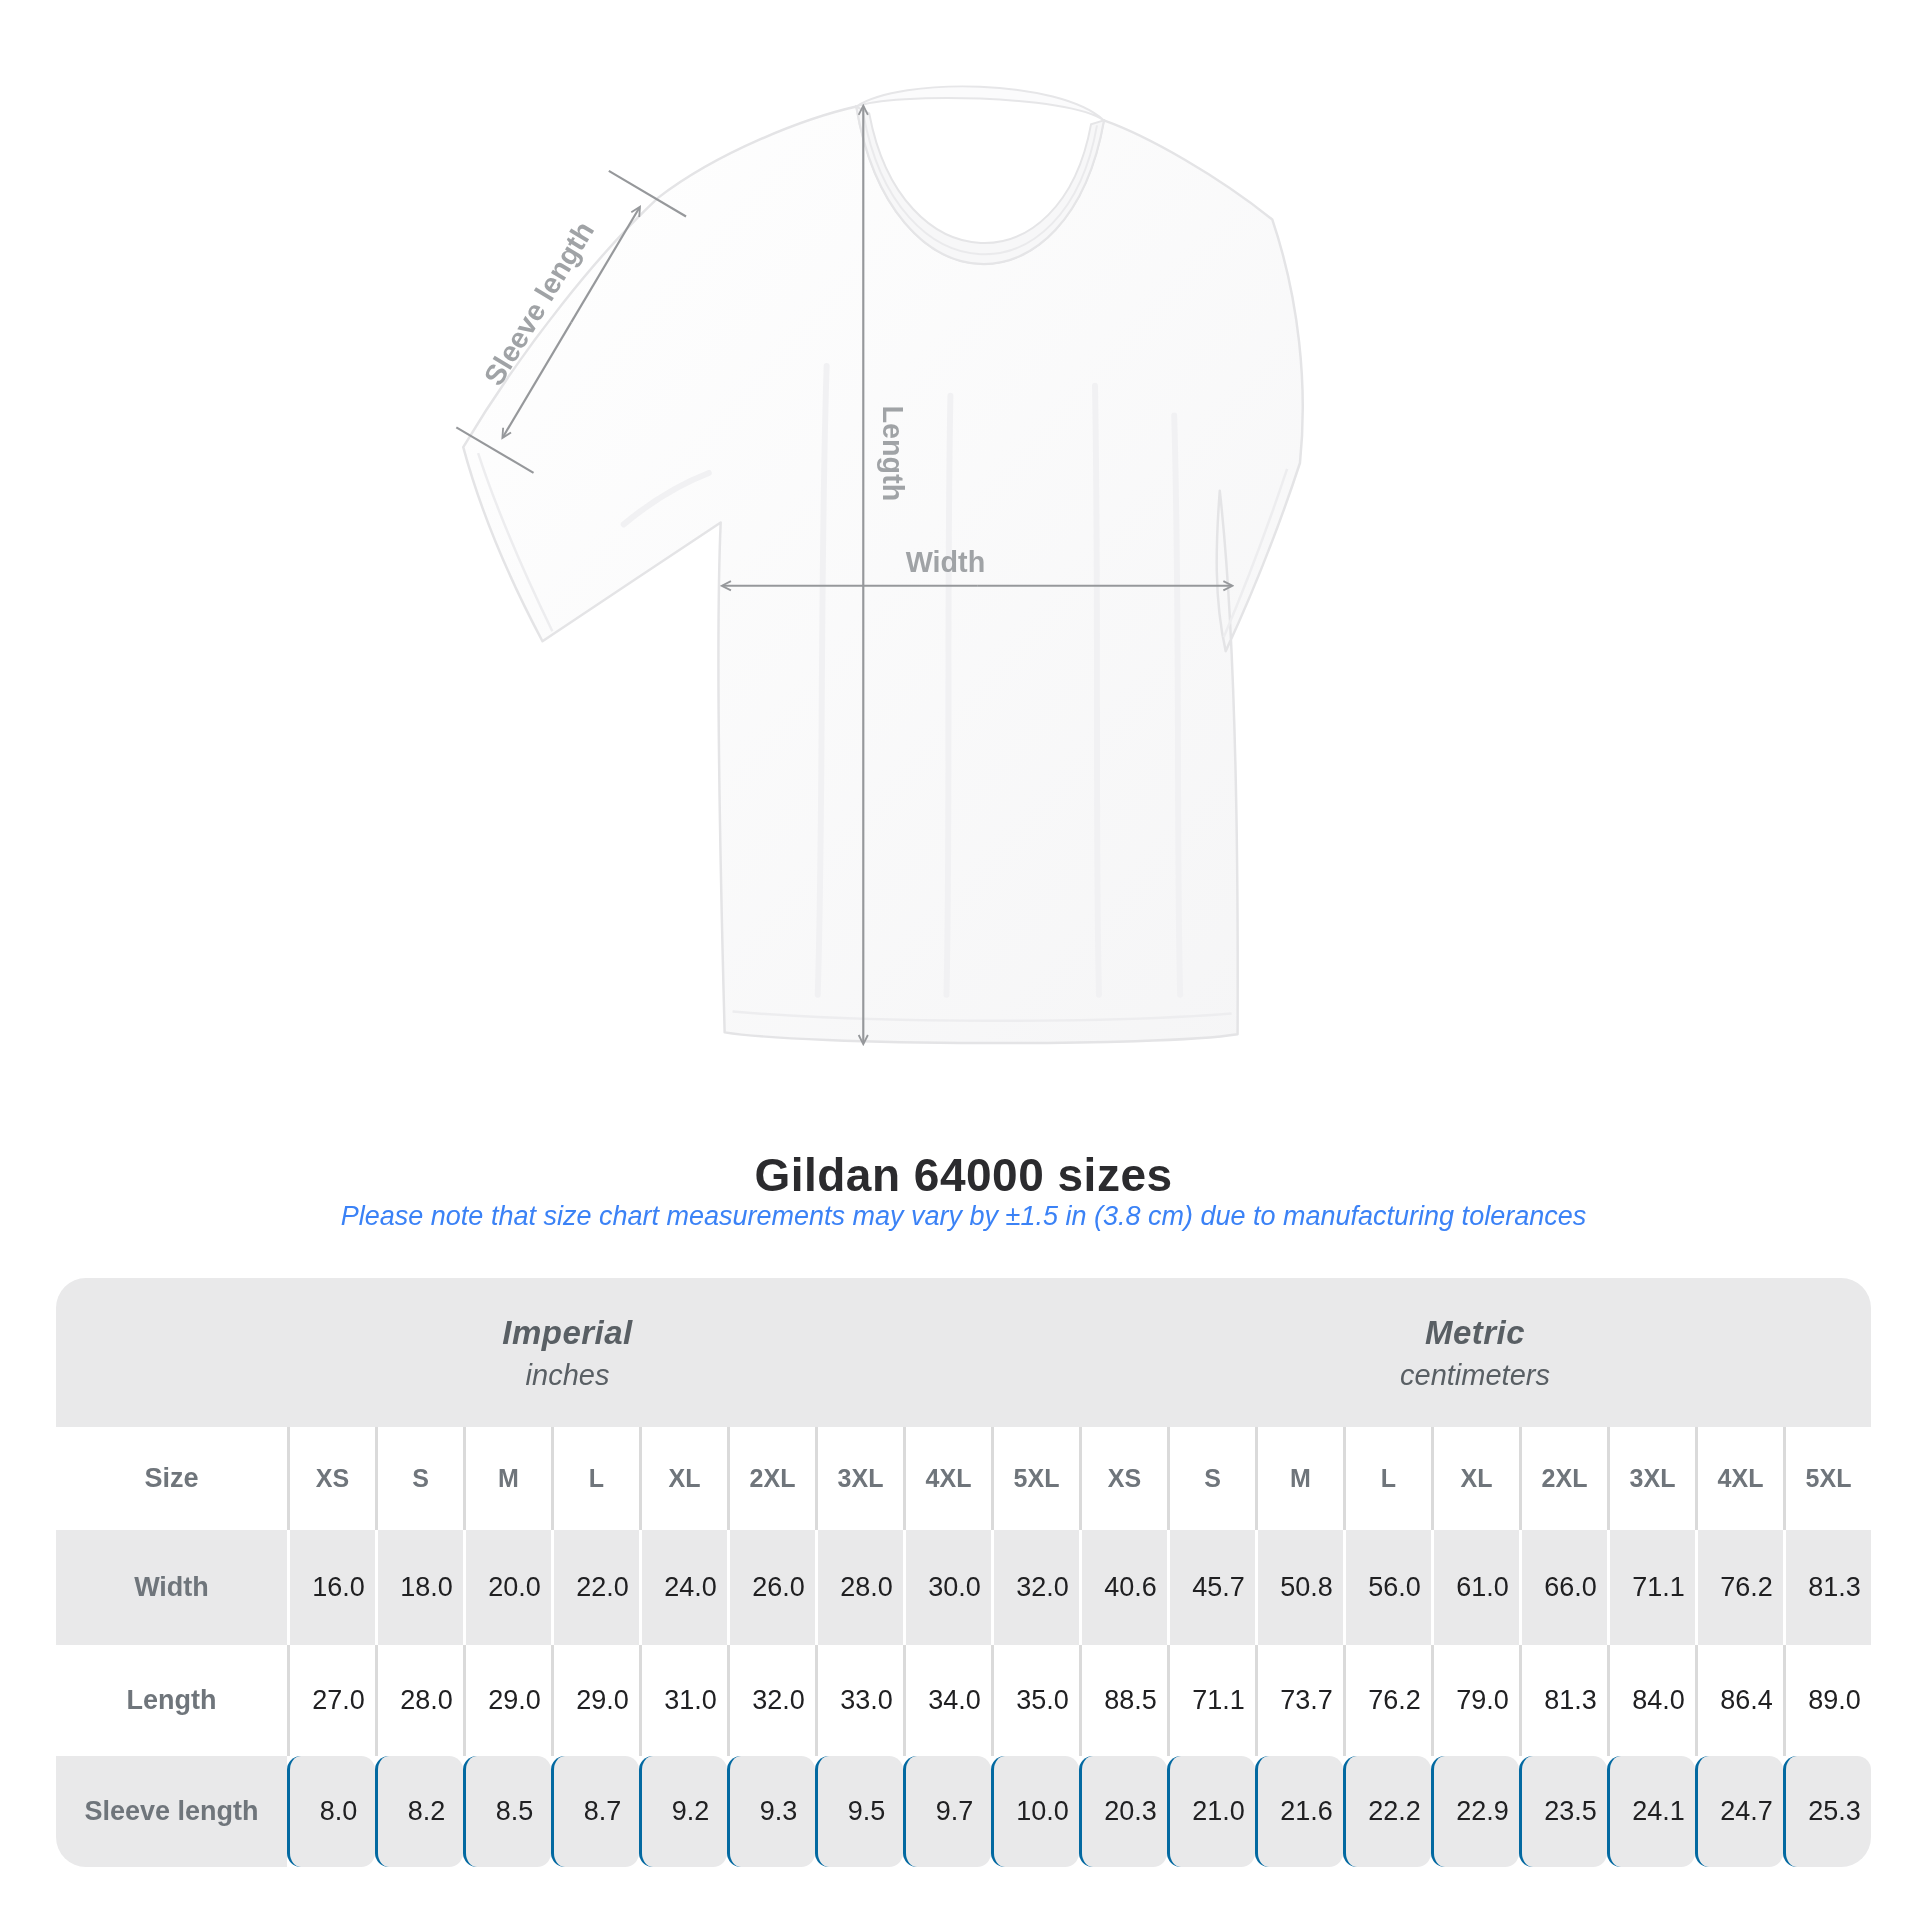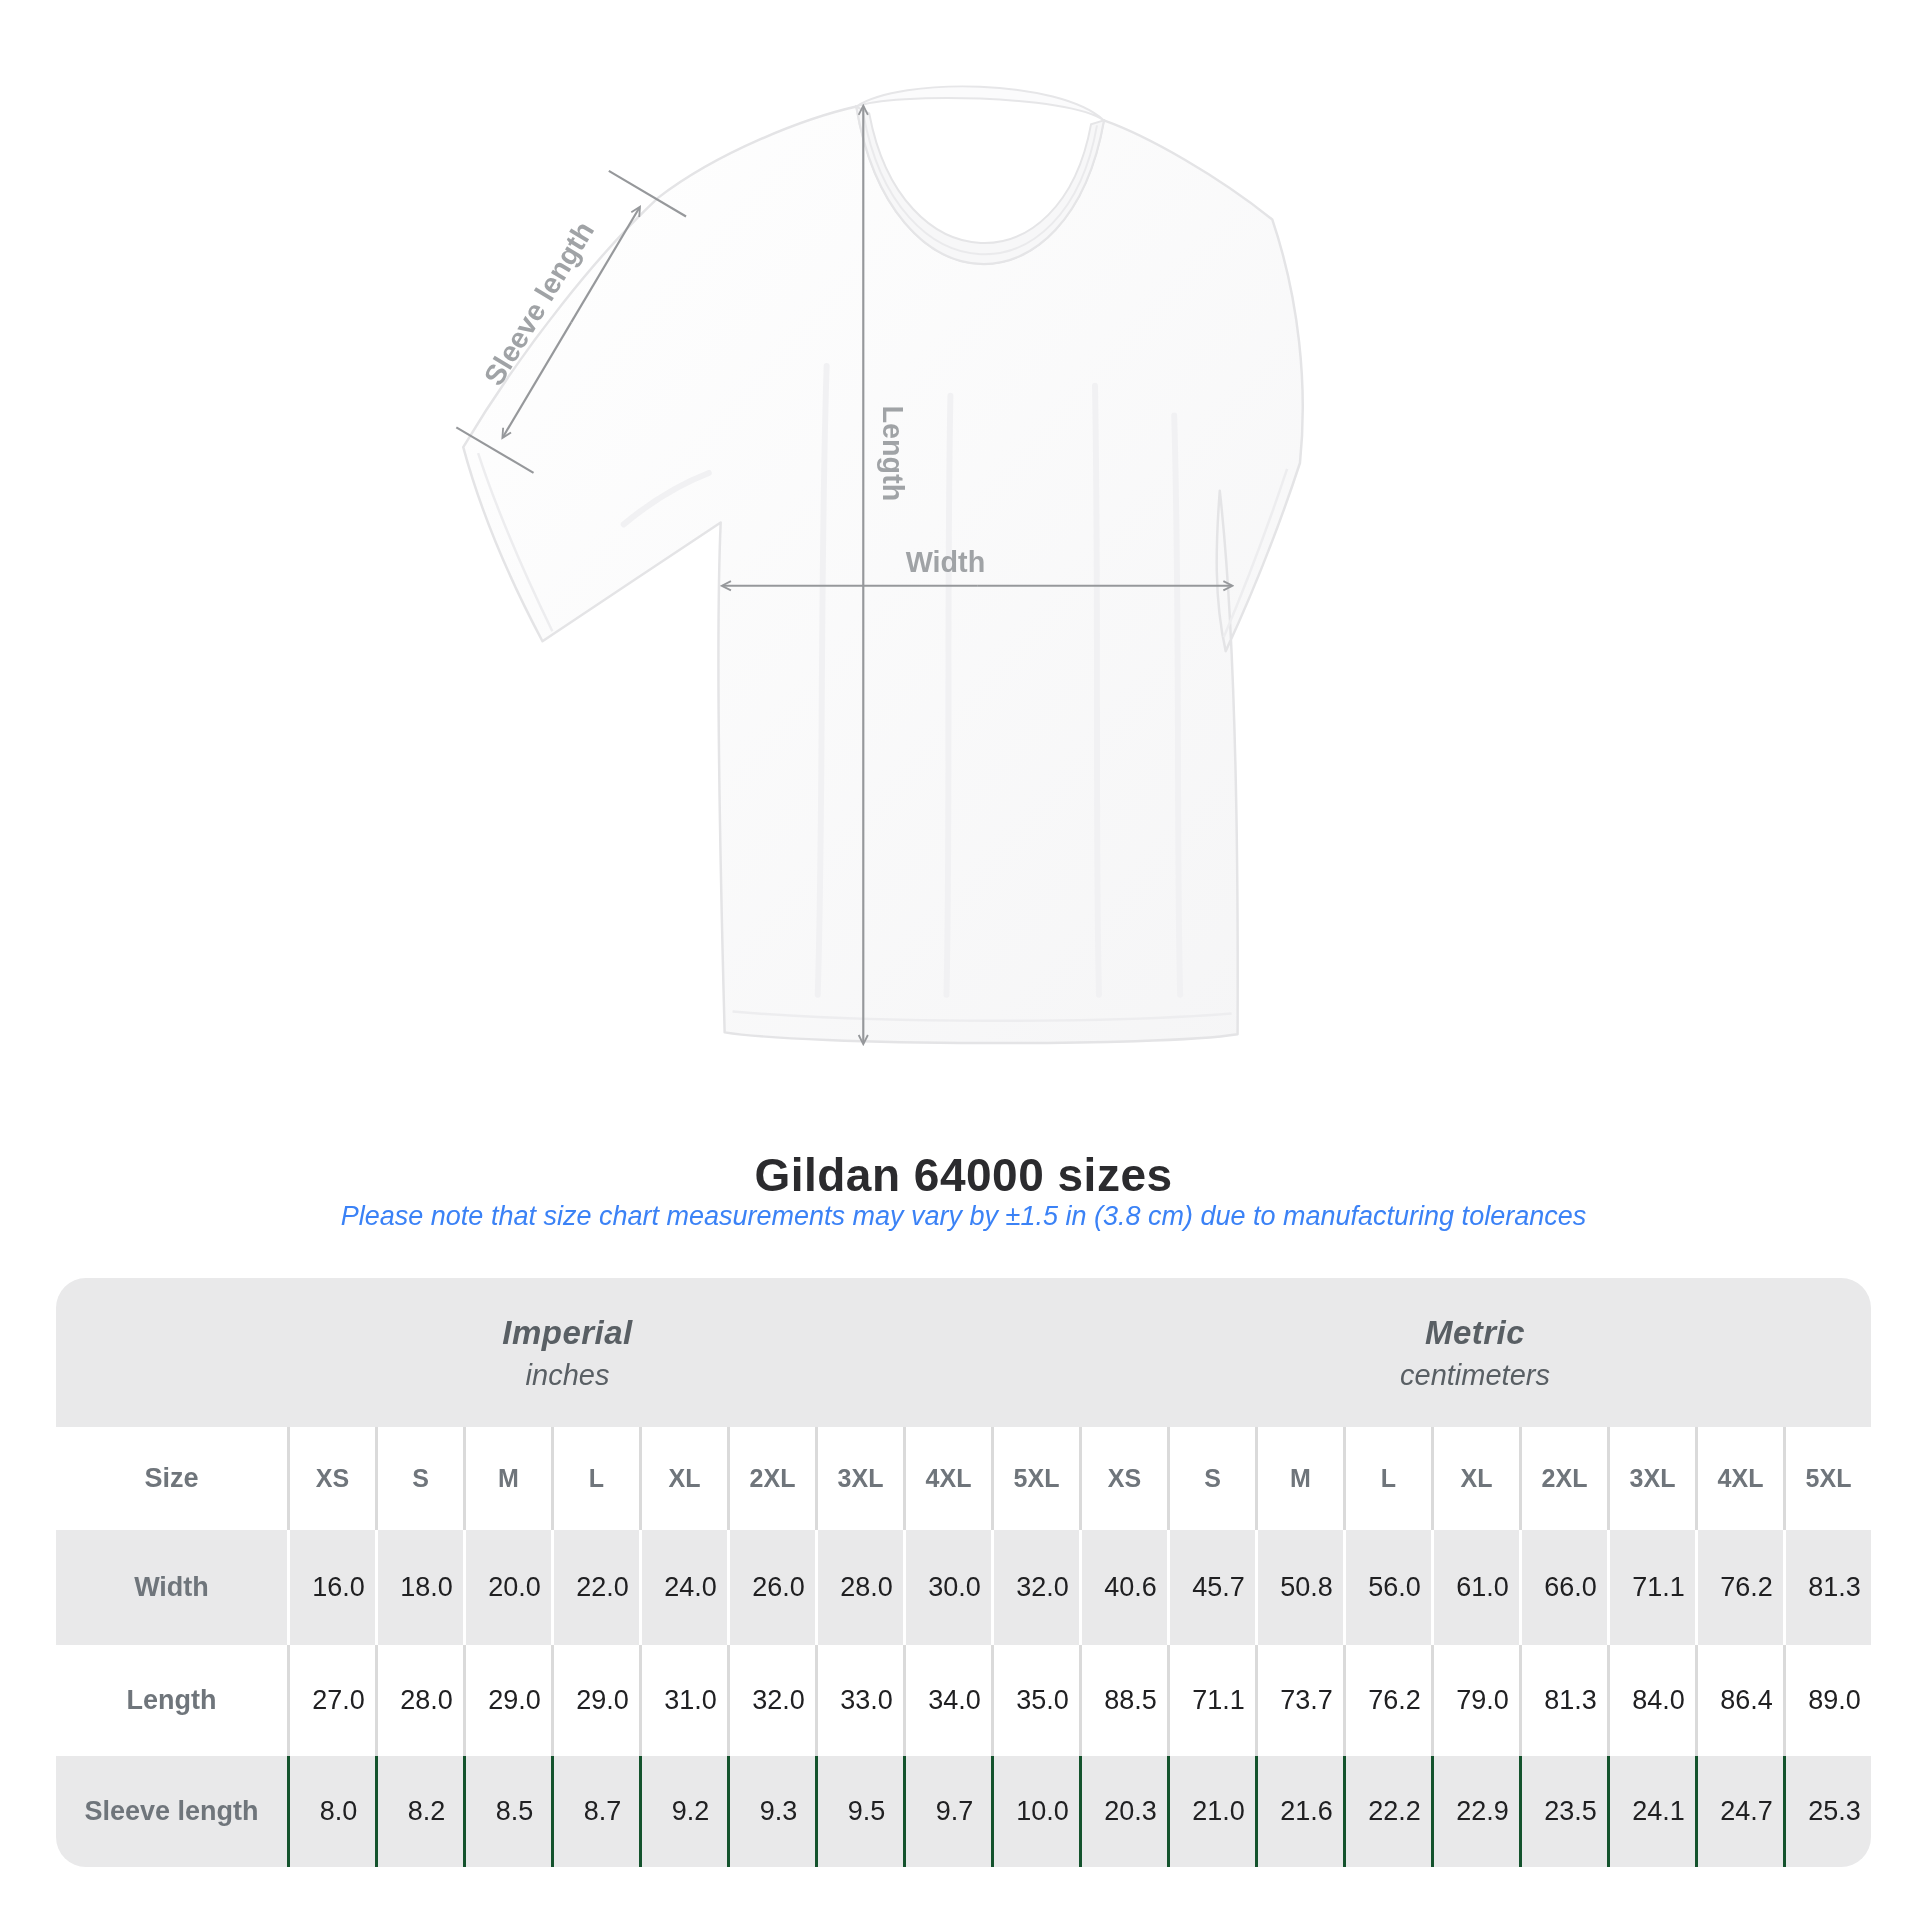--- a/index.html
+++ b/index.html
@@ -30,21 +30,21 @@
   tr.r-w1 td, tr.r-w1 th{height:111px;background:#ffffff;}
   tr.r-g2 td, tr.r-g2 th{height:111px;background:#e9e9ea;}
 
   .size-table th{font-size:27px;font-weight:bold;color:#6f757b;}
   tr.r-size td{font-size:25px;font-weight:bold;color:#6f757b;}
   td.val{font-size:27px;font-weight:normal;color:#202022;padding-left:12px;}
 
   tr.r-size td.sep{border-left:3px solid #dadada;}
   tr.r-w1 td.sep{border-left:3px solid #dadada;}
   tr.r-g1 td.sep{border-left:3px solid #ffffff;}
-  tr.r-g2 td.sep{border-left:3px solid #14532d;}
+  tr.r-g2 td.sep{border-left:3px solid #0369a1;border-radius:14px;}
 
   
   .dim-label{font-family:"Liberation Sans", sans-serif;font-weight:bold;fill:#a0a3a6;}
 </style>
 </head>
 <body>
 
 <div class="page">
 
   <div class="tee-wrap">

